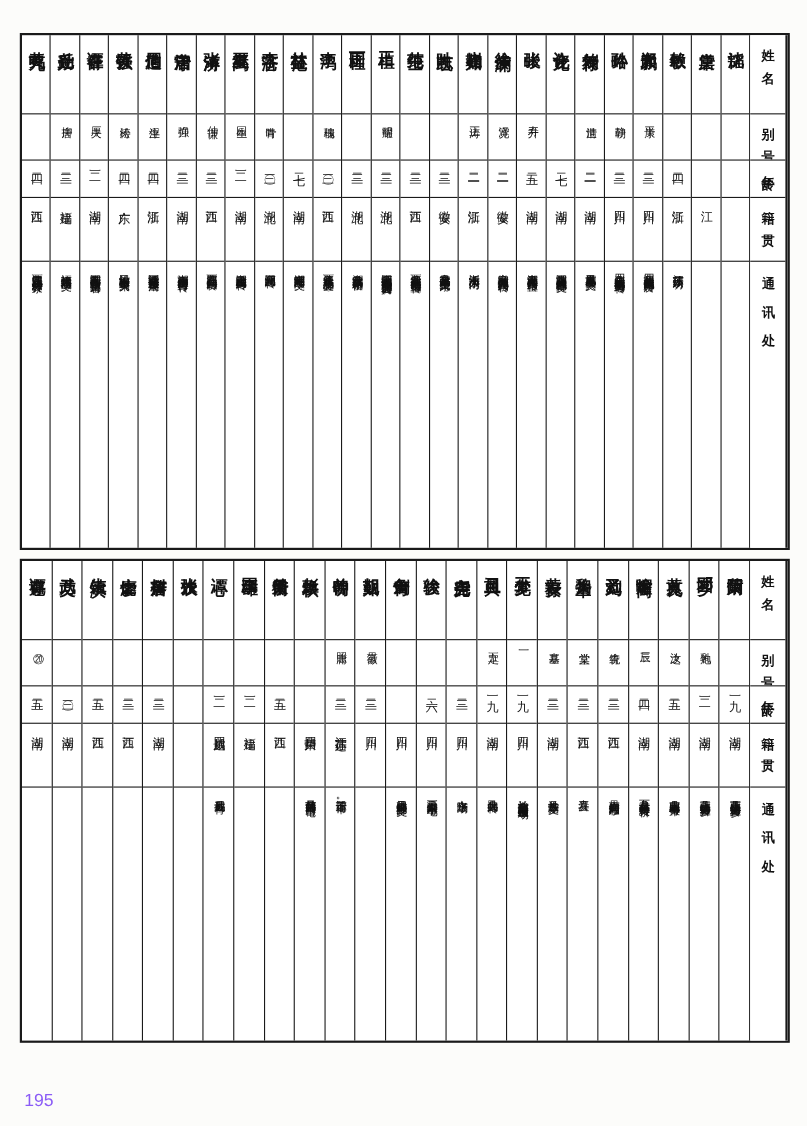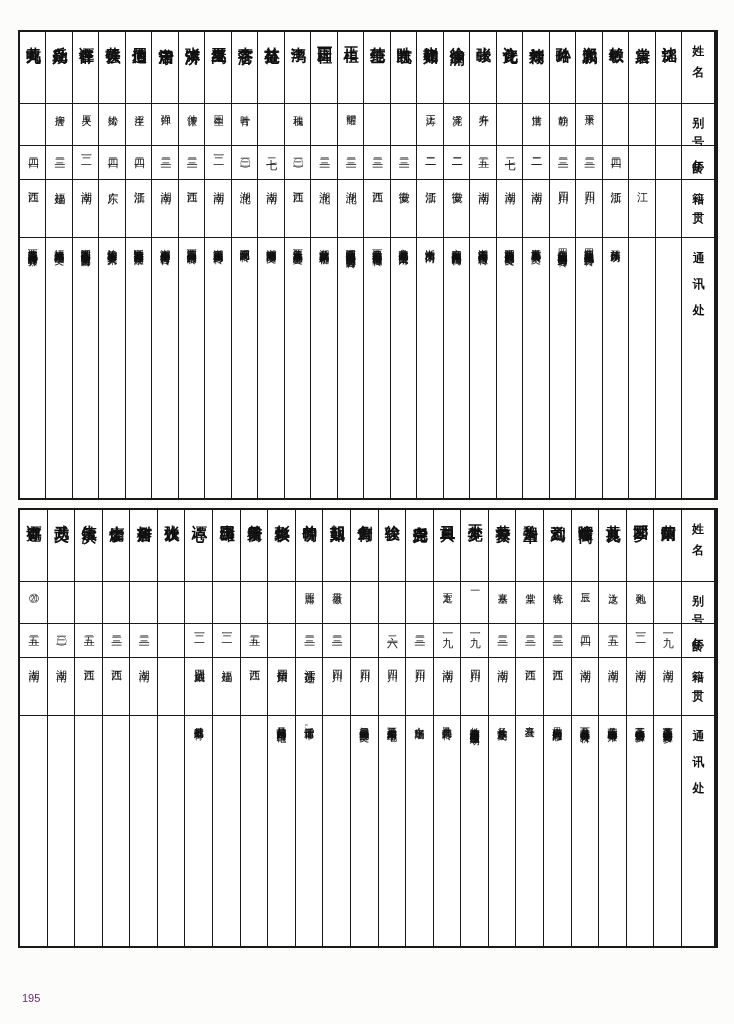--- a/index.html
+++ b/index.html
@@ -82,22 +82,22 @@
   .row-age{height:34px;}
   .row-native{height:58px;}
   .row-addr{flex:1 1 auto;}
 
   .hdr .v{font-size:12px;font-weight:700;letter-spacing:3px;}
   .hdr.r-addr .v{letter-spacing:6px;}
 
   .page-num{
     position:absolute;
     left:22px;top:992px;
-    font-size:11px;
-    color:#701a75;
+    font-size:16px;
+    color:#8b5cf6;
     font-family:"Liberation Sans", sans-serif;
   }
 </style>
 </head>
 <body>
 
 <div class="page">
 
   <div class="table-block" id="block1">
 

